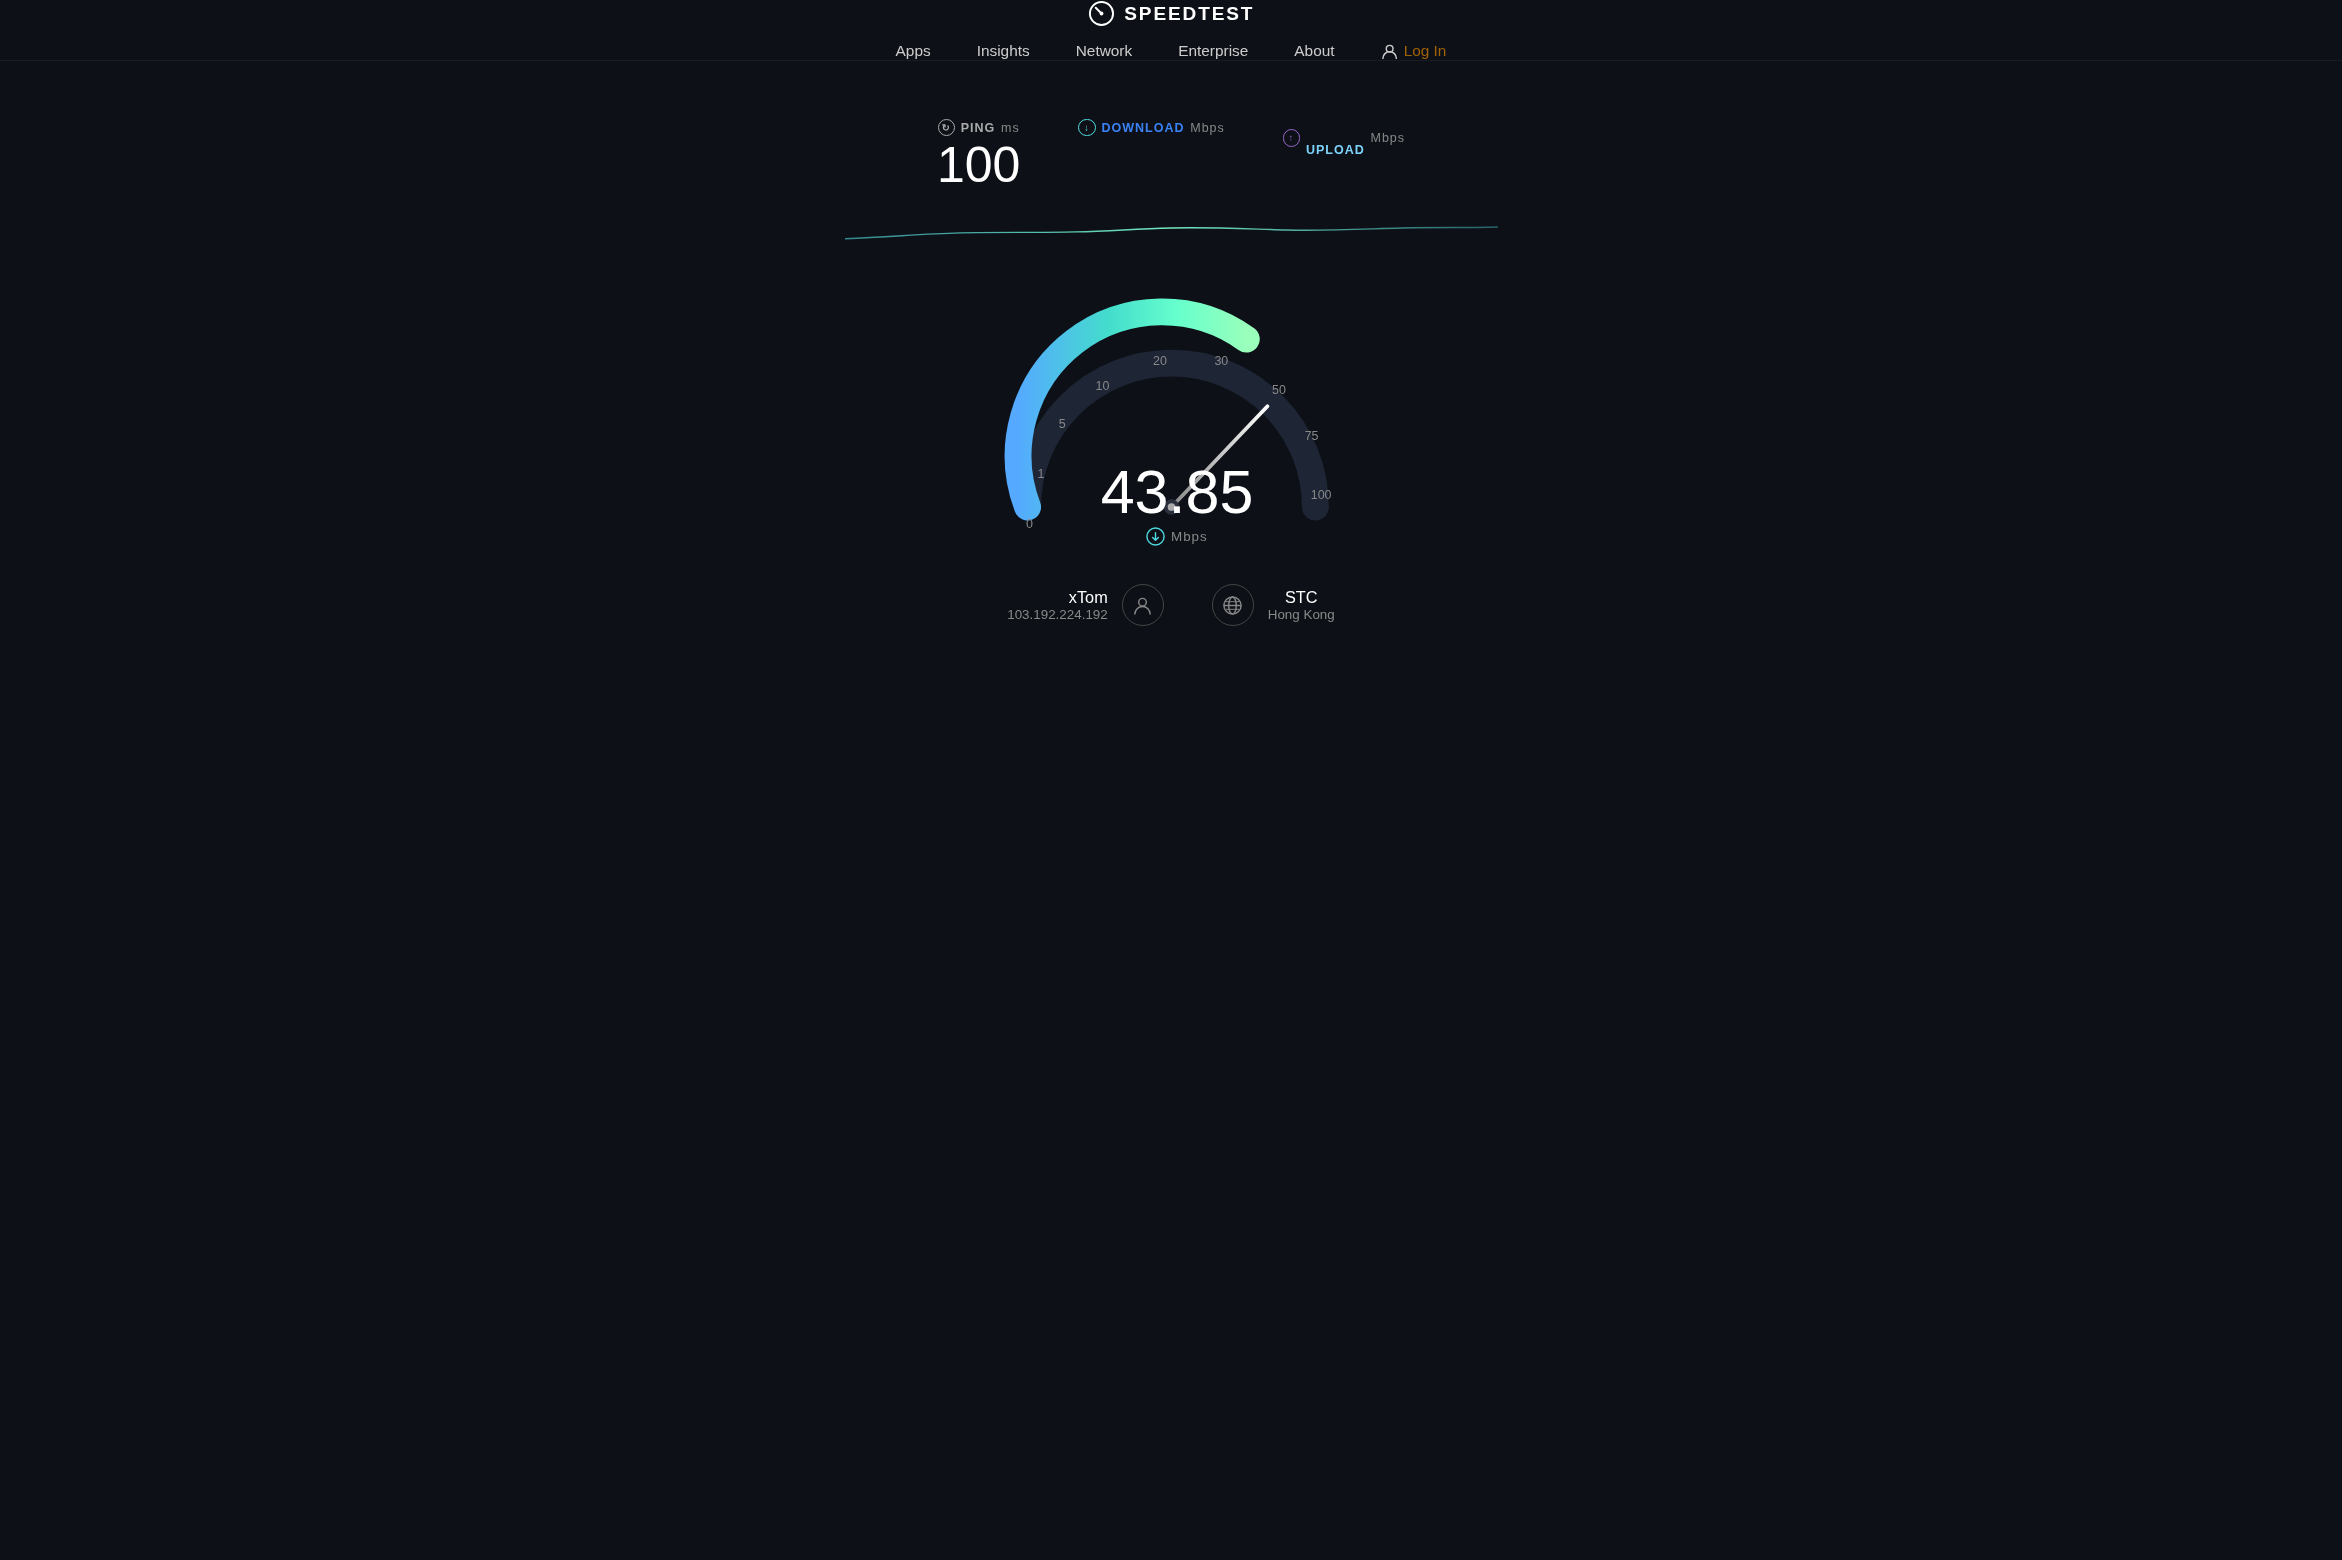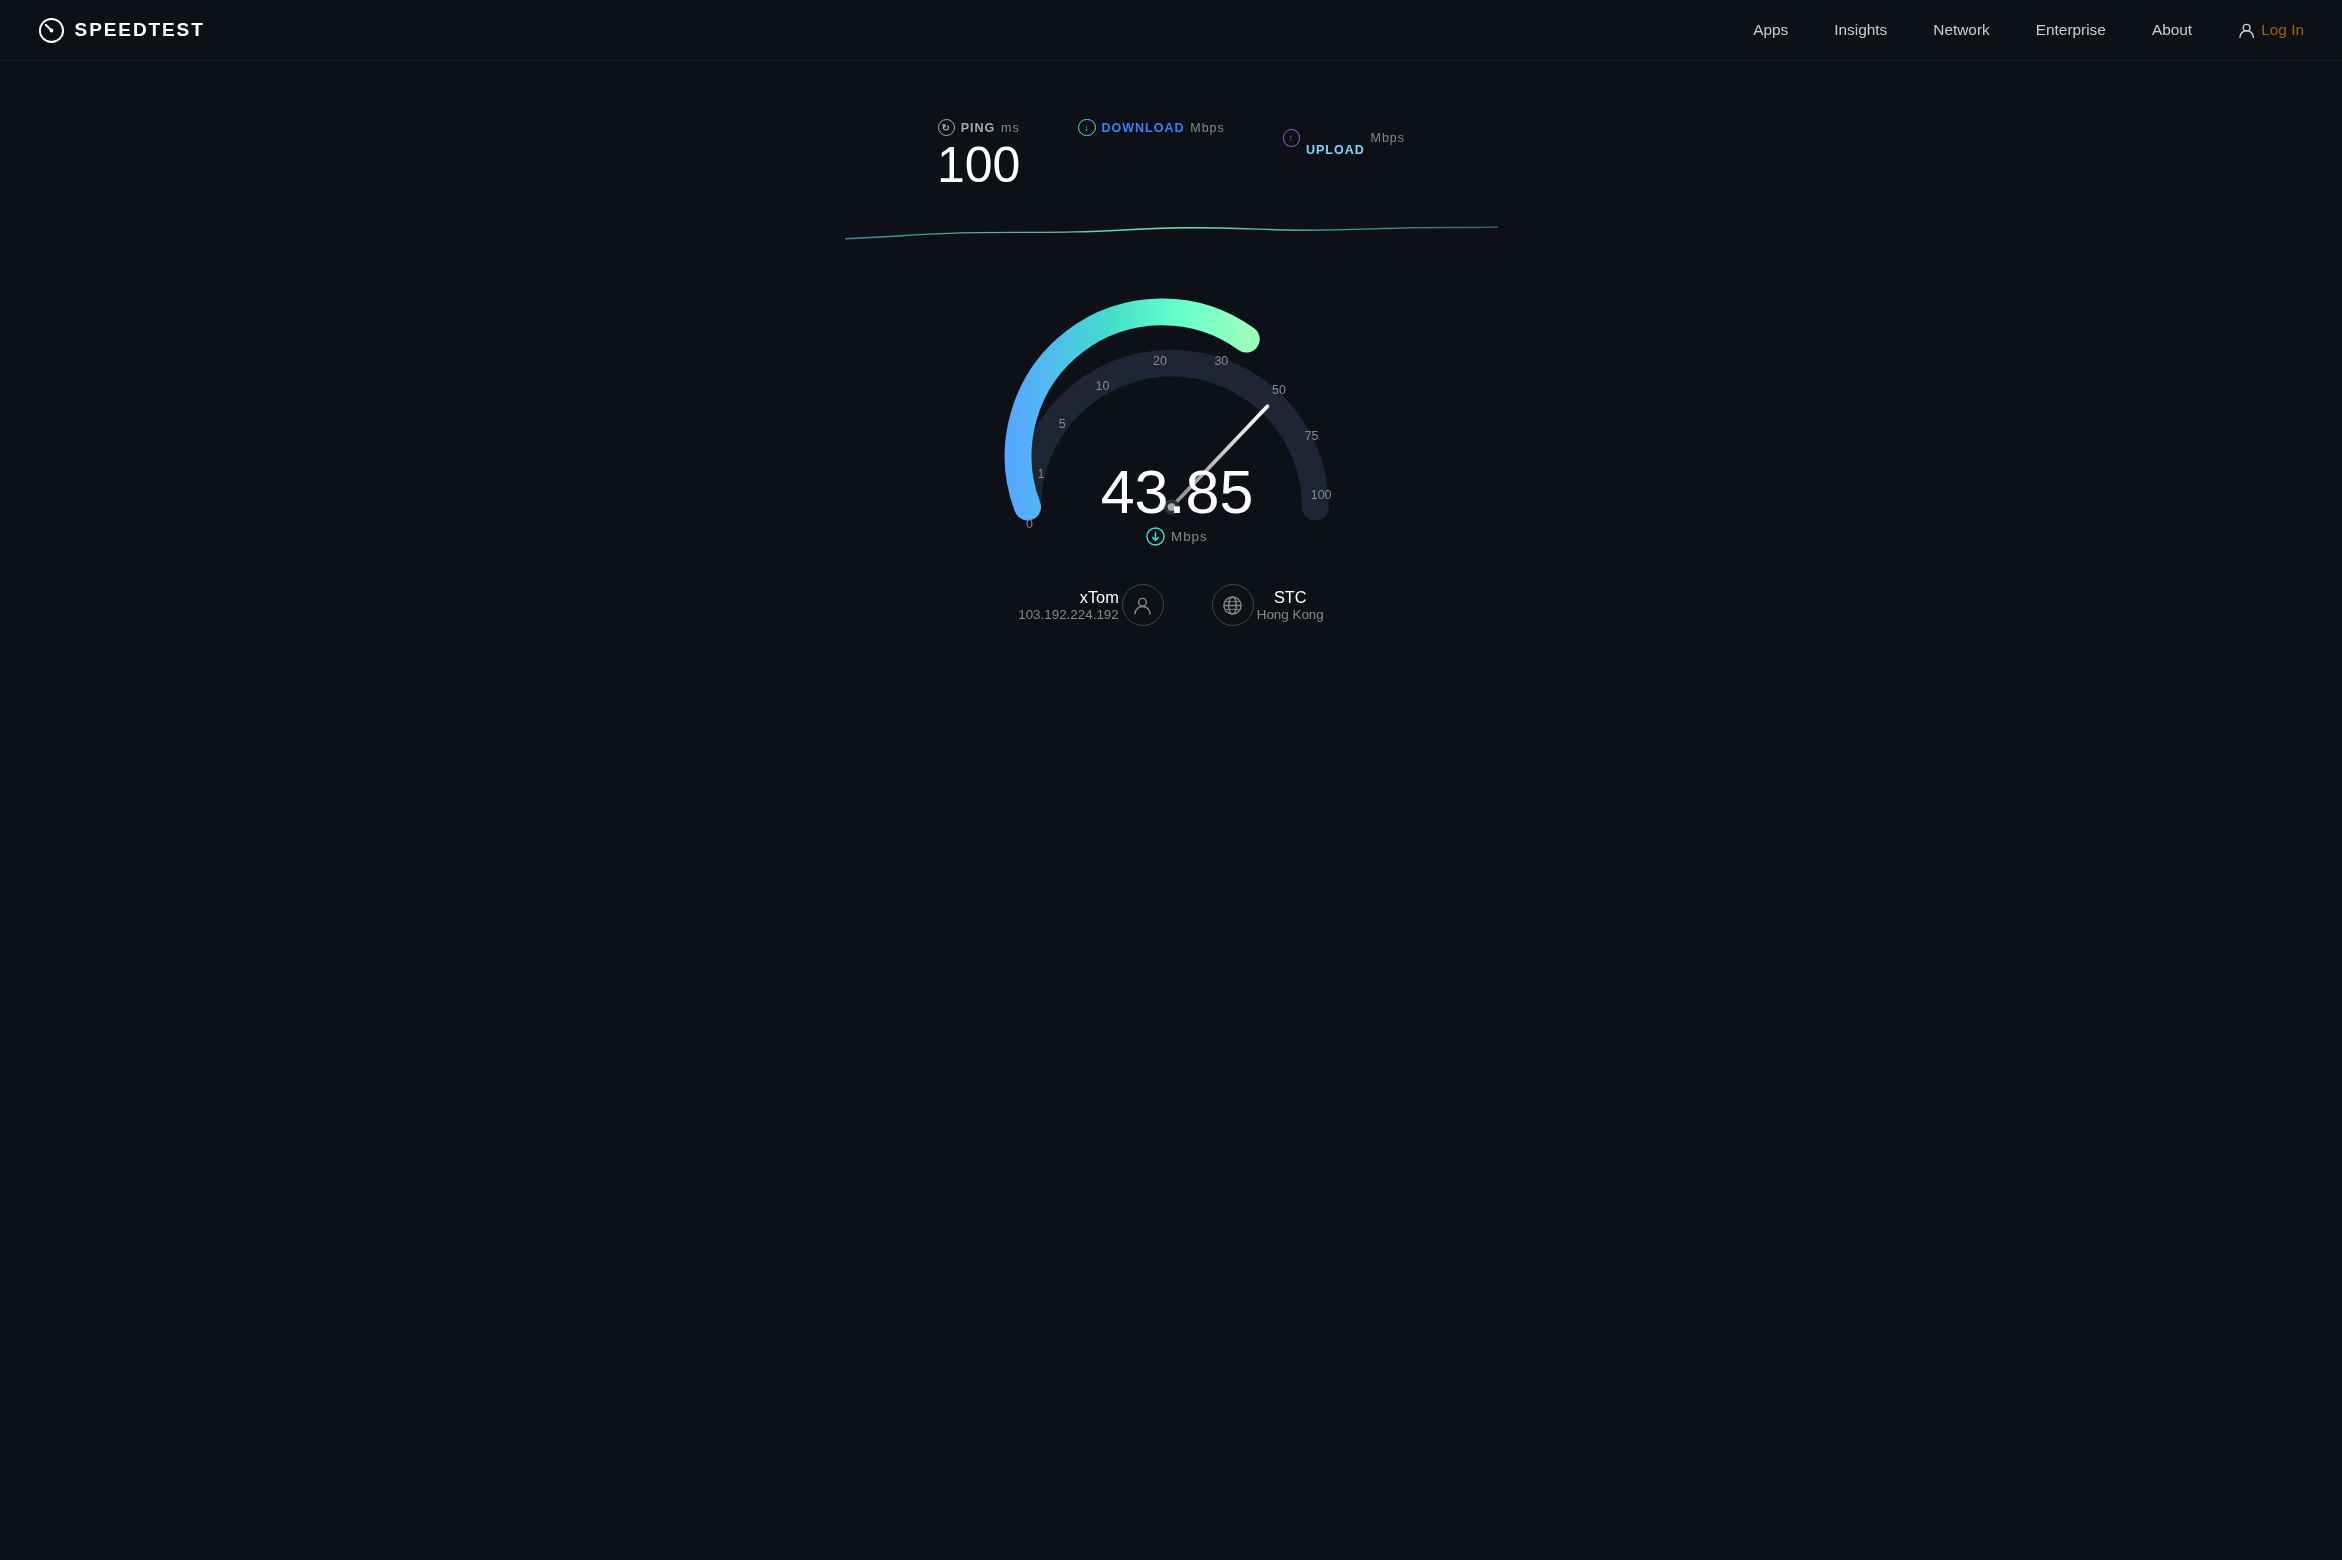--- a/index.html
+++ b/index.html
@@ -14,20 +14,21 @@
 
     
     nav {
       display: flex;
       align-items: center;
       justify-content: space-between;
       padding: 0 38px;
       height: 61px;
       background-color: #0d1117;
       border-bottom: 1px solid rgba(255,255,255,0.05);
+      flex-direction: column;
     }
 
     .nav-logo {
       display: flex;
       align-items: center;
       gap: 9.6px;
       font-size: 19px;
       font-weight: 700;
       letter-spacing: 1.9px;
       color: #ffffff;
@@ -190,21 +191,21 @@
     .info-row {
       display: flex;
       align-items: center;
       gap: 48px;
       margin-top: 29px;
     }
 
     .info-item {
       display: flex;
       align-items: center;
-      gap: 3px;
+      gap: 14px;
     }
 
     .info-icon {
       width: 42px;
       height: 42px;
       border-radius: 50%;
       border: 1.4px solid #444;
       display: flex;
       align-items: center;
       justify-content: center;

